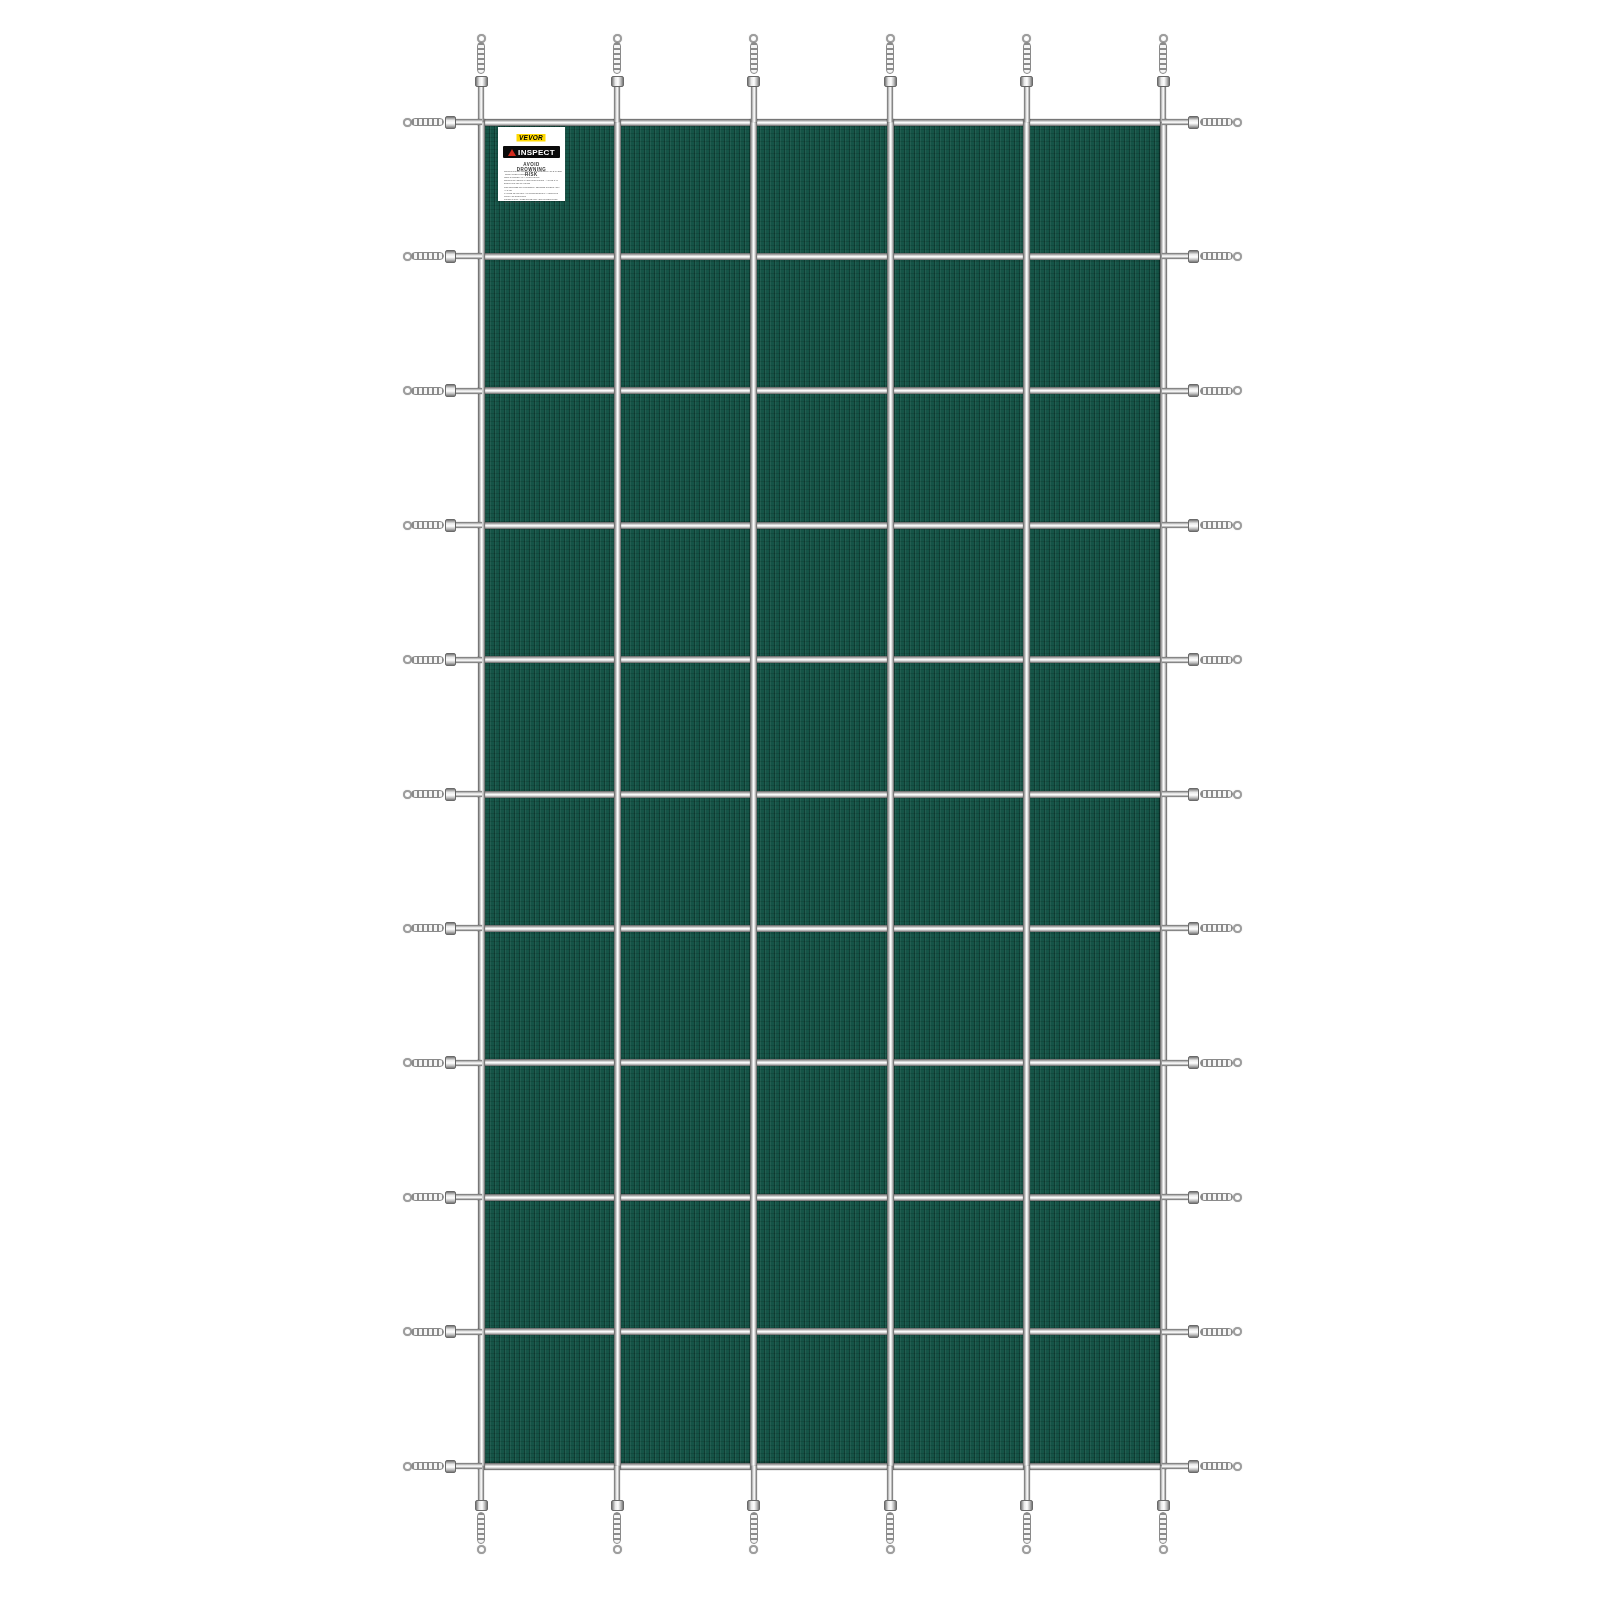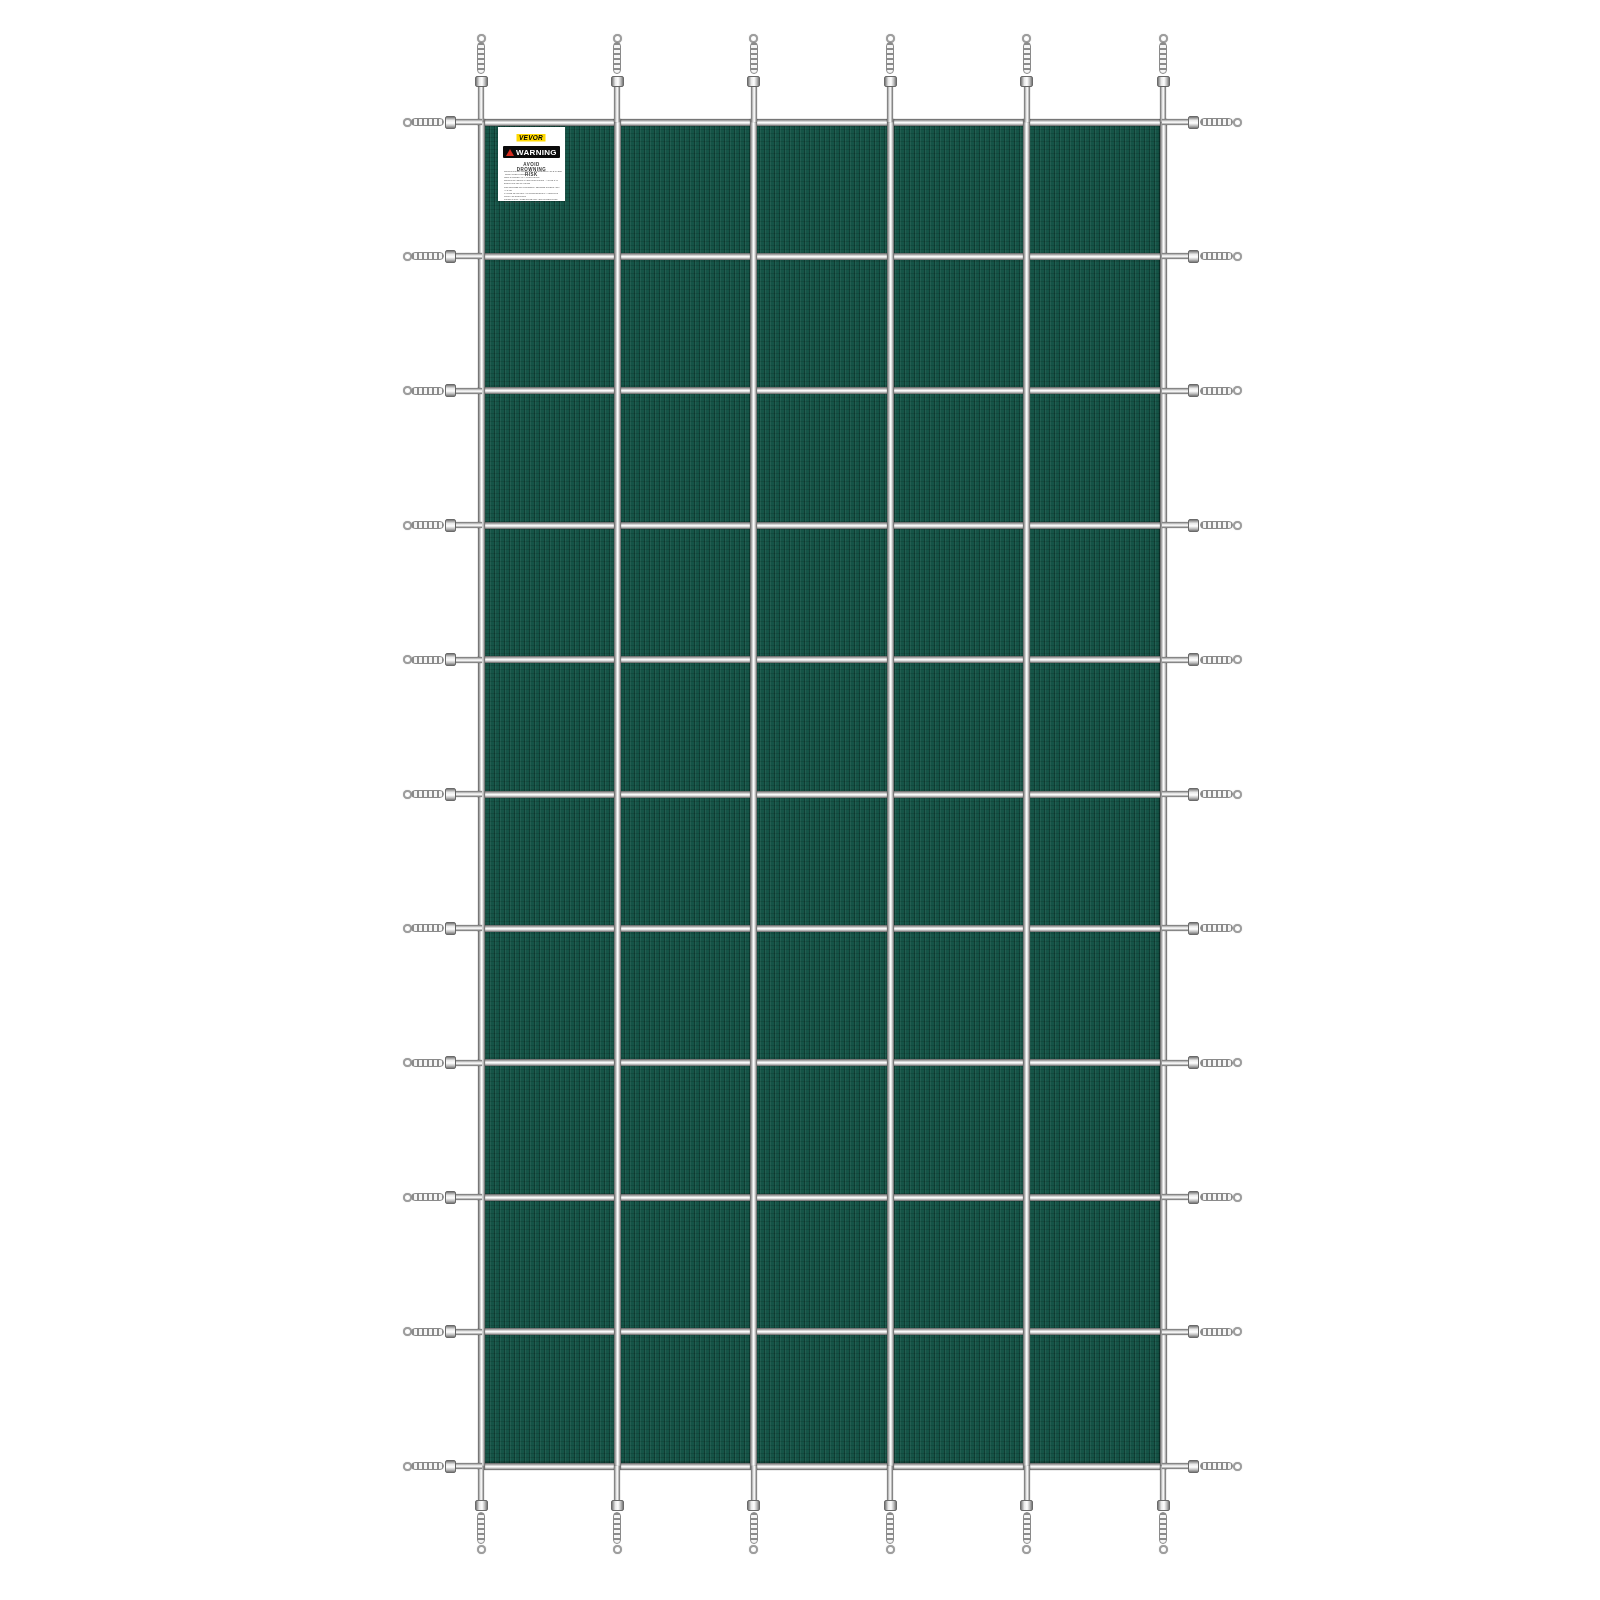--- a/index.html
+++ b/index.html
@@ -88,21 +88,21 @@
 <div id="scene">
 
   <div class="mesh" style="left:484px;top:125px;width:676px;height:1338px;"></div>
 
   <div class="label">
     <div class="brand-wrap">
       <span class="brand">VEVOR</span>
     </div>
     <div class="warn-bar">
       <span class="warn-tri"></span>
-      <span class="warn-word">WARNING</span>
+      <span class="warn-word">INSPECT</span>
     </div>
     <div class="risk-wrap">
       <span class="risk">AVOID DROWNING RISK</span>
     </div>
     <div class="fine">
         <div>REMOVE COVER COMPLETELY BEFORE ENTRY OF BATHERS - ENTRAPMENT POSSIBLE</div>
         <div>KEEP CHILDREN AWAY FROM COVER</div>
         <div>REMOVE STANDING WATER FROM COVER - A CHILD CAN DROWN ON TOP OF COVER</div>
         <div>NON-SECURED OR IMPROPERLY SECURED COVERS ARE A HAZARD</div>
         <div>FAILURE TO FOLLOW ALL INSTRUCTIONS MAY RESULT IN INJURY OR DROWNING</div>

